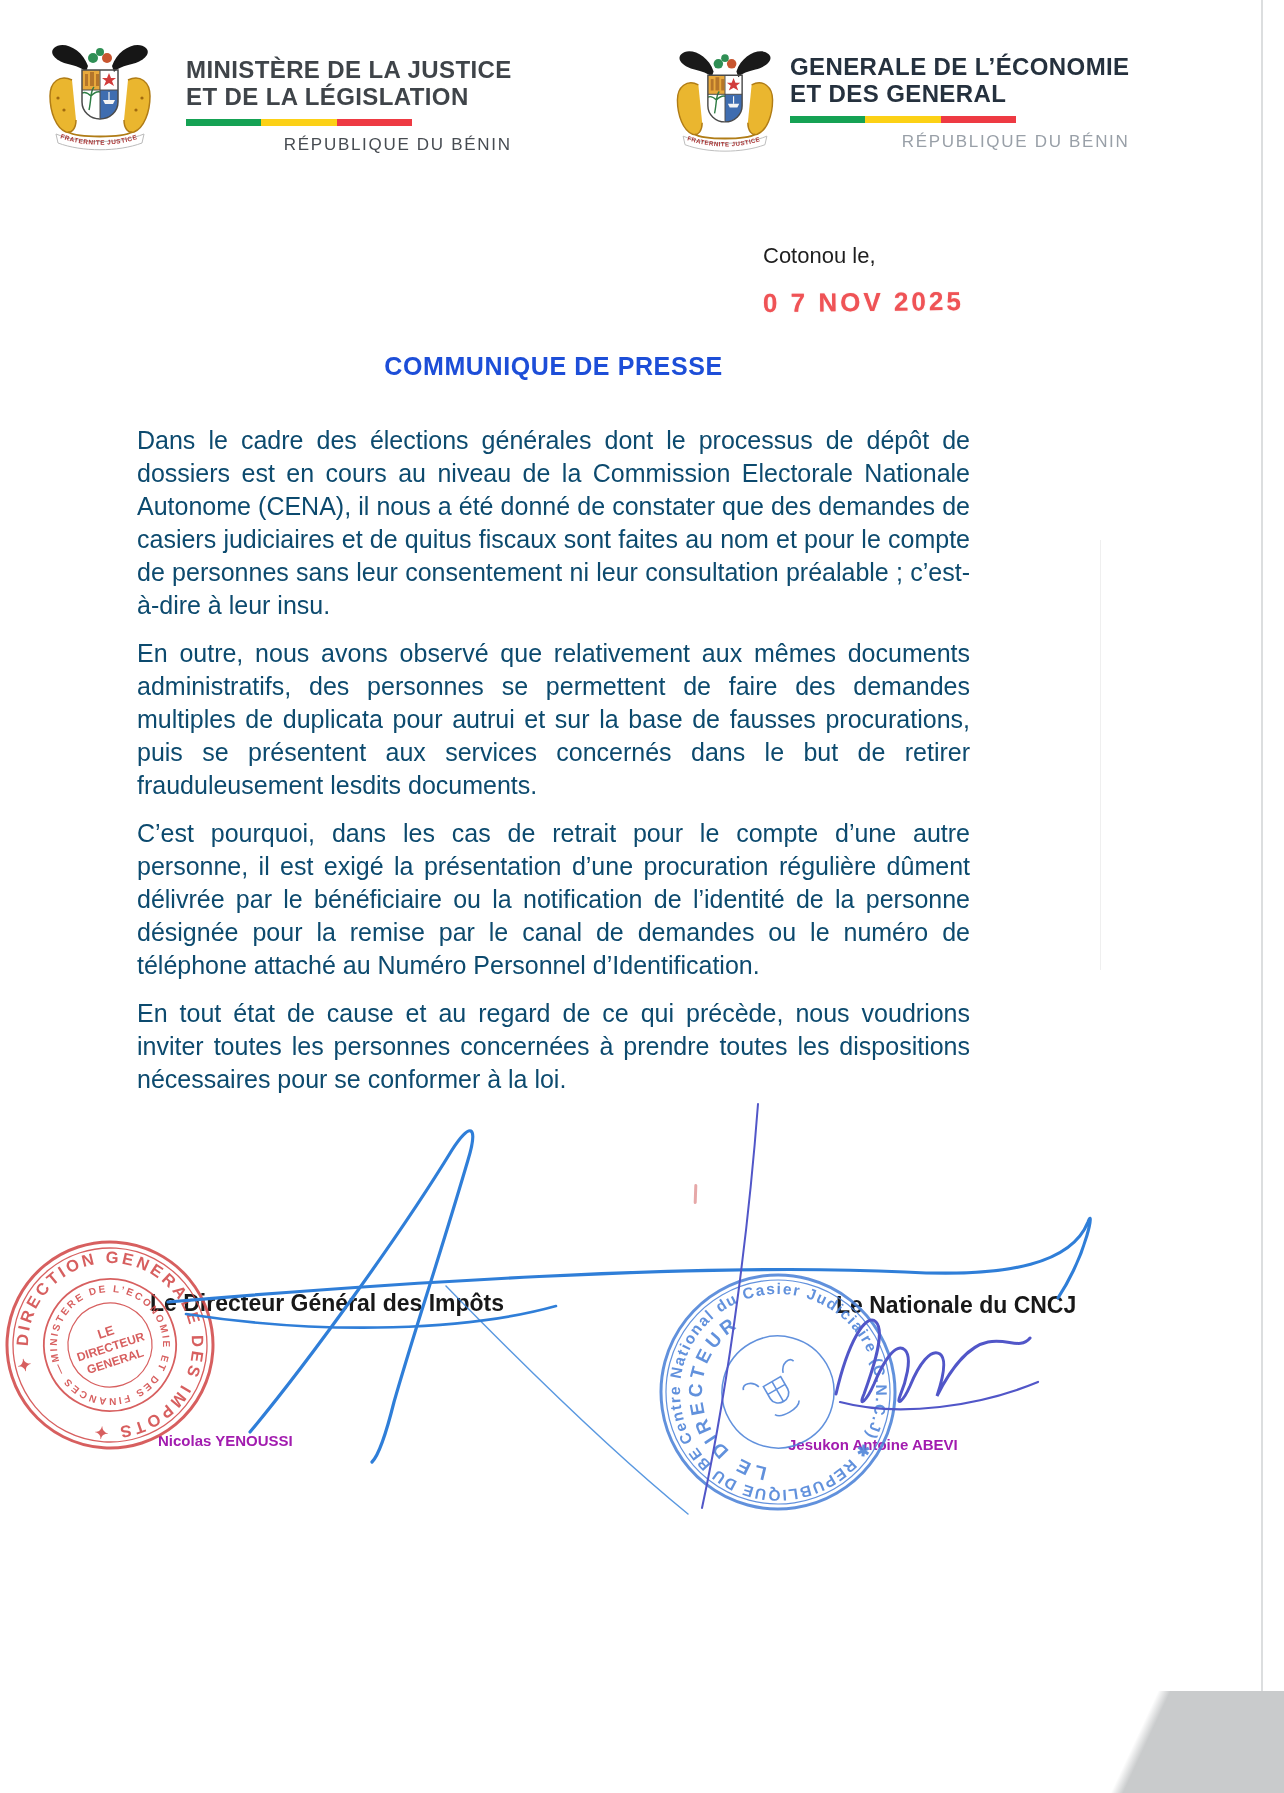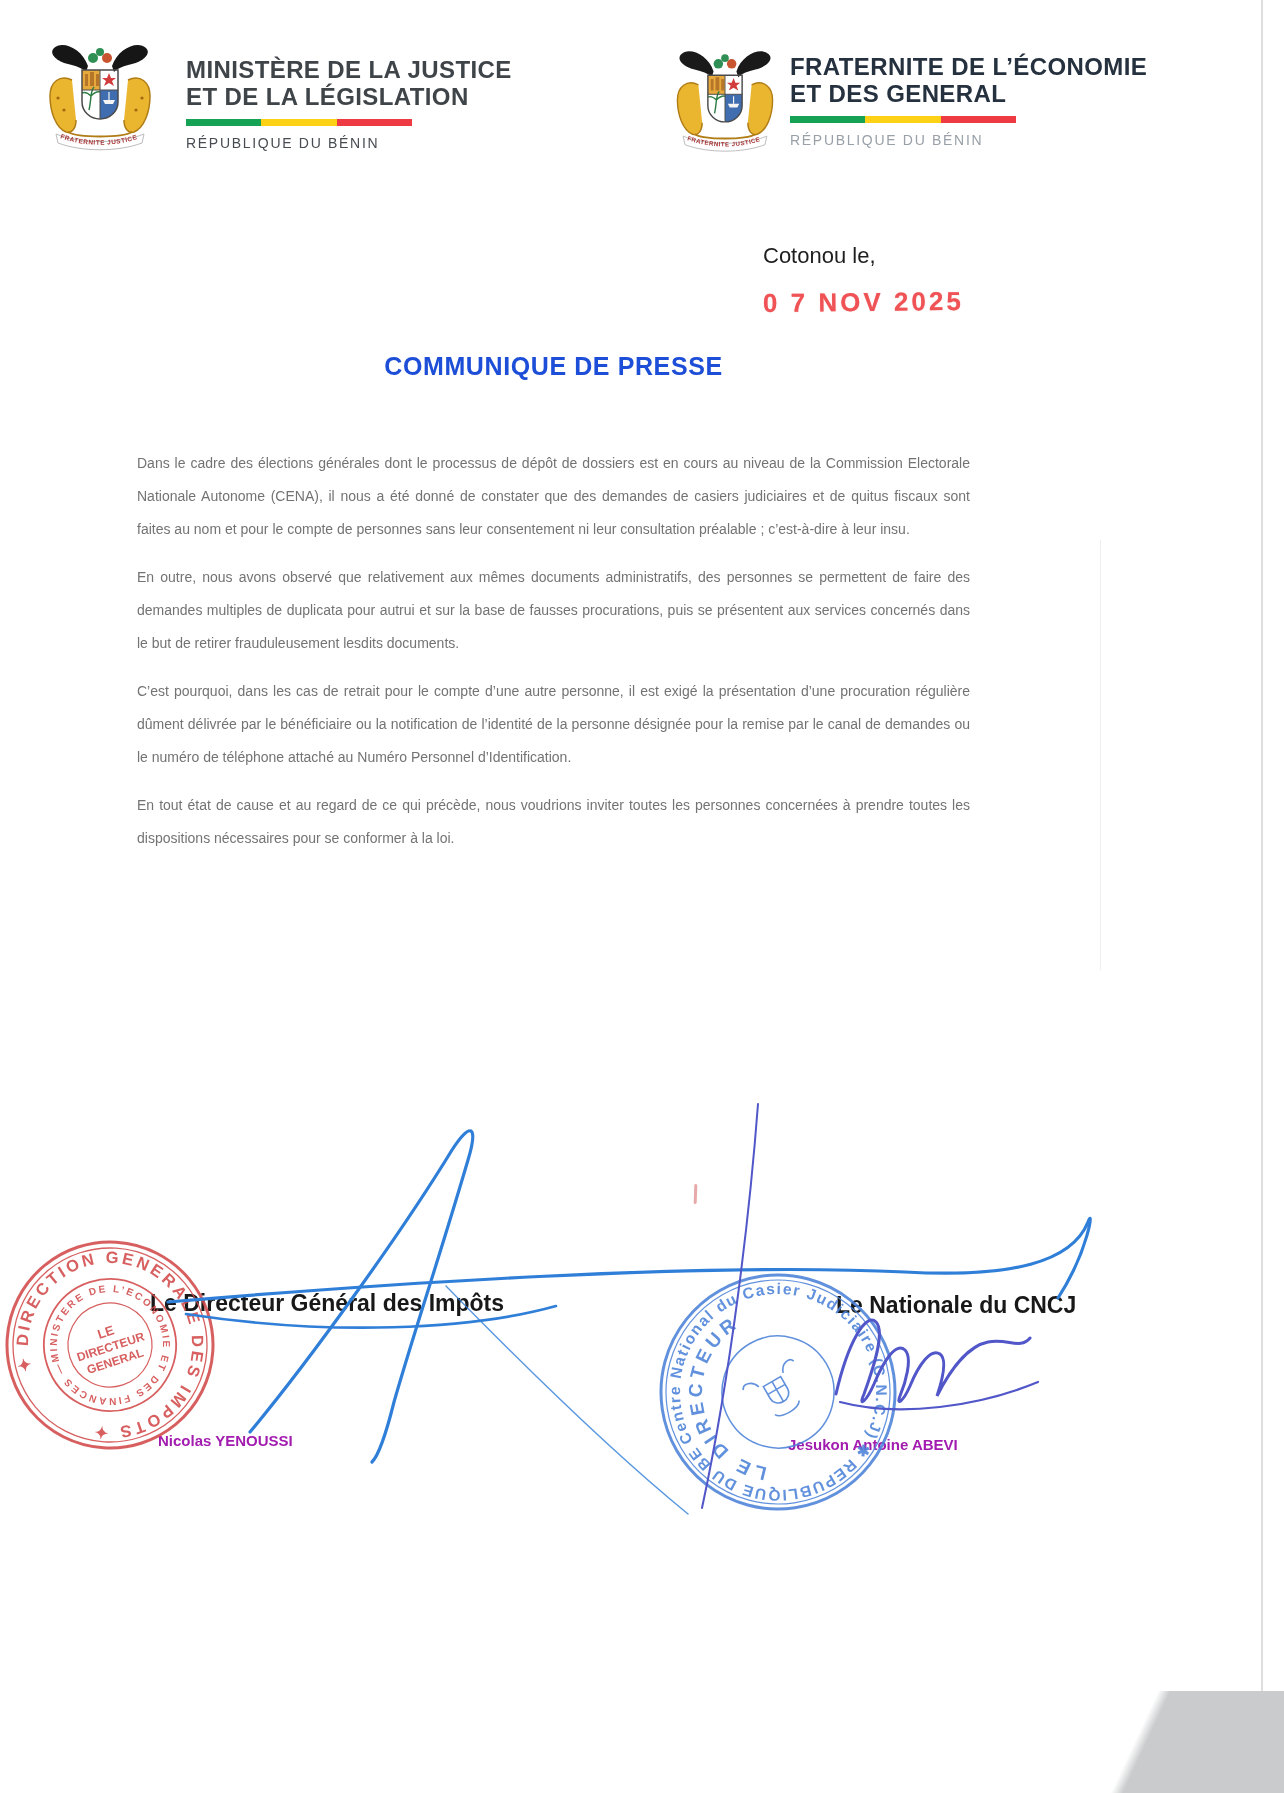--- a/index.html
+++ b/index.html
@@ -8,35 +8,35 @@
   .abs{position:absolute;}
 
   
   .hdr-text{position:absolute;}
   .min-line{font-size:24px;line-height:27px;letter-spacing:.4px;white-space:nowrap;}
   .min-left .min-line{color:#3f4449;font-weight:bold;}
   .min-right .min-line{color:#25313e;font-weight:bold;}
   .flag-bar{display:flex;height:7px;width:226px;margin-top:9px;}
   .flag-bar span{flex:1;}
   .fb-g{background:#15a254;}.fb-y{background:#fcd116;}.fb-r{background:#ee3a43;}
-  .republic{font-size:14px;letter-spacing:1.7px;margin-top:9px;white-space:nowrap;}
+  .republic{font-size:17px;letter-spacing:1.7px;margin-top:9px;white-space:nowrap;text-align:right;}
   .min-left .republic{color:#474c52;}
   .min-right .republic{color:#99a0a8;}
 
   
   .date-row{position:absolute;left:763px;top:243px;display:flex;align-items:baseline;gap:18px;flex-direction:column;}
   .date-label{font-size:22px;color:#1e1e1e;}
   .date-stamp{font-size:26px;font-weight:bold;color:#ef5356;letter-spacing:3px;
               white-space:nowrap;transform:rotate(-.6deg);text-shadow:0 0 1px rgba(239,83,86,.55);}
   .doc-title{position:absolute;left:137px;top:352px;width:833px;text-align:center;
              font-size:25px;font-weight:bold;letter-spacing:.6px;color:#1d4ed8;}
 
   
-  .body-text{position:absolute;left:137px;top:447px;width:833px;font-size:14px;
-             line-height:33px;color:#737373;text-align:justify;}
+  .body-text{position:absolute;left:137px;top:424px;width:833px;font-size:25px;
+             line-height:33px;color:#0c4a6e;text-align:justify;}
   .body-text p{margin:0 0 15px 0;}
 
   
   .sig-title{position:absolute;font-size:23px;font-weight:bold;color:#181818;white-space:nowrap;}
   .sig-name{position:absolute;font-size:15px;font-weight:bold;color:#a21caf;white-space:nowrap;}
   .st-left{left:150px;top:1290px;}
   .st-right{left:836px;top:1292px;}
   .sn-left{left:158px;top:1432px;}
   .sn-right{left:788px;top:1436px;}
 
@@ -128,21 +128,21 @@
     <path d="M62,30 v48 M44,50 h36" stroke="#4a4a4a" stroke-width="1"></path>
     <path d="M30,92 C40,98 84,98 94,92" stroke="#b07c16" stroke-width="2" fill="none"></path>
     <path d="M18,94 C42,104 82,104 106,94 L104,103 C80,112 44,112 20,103 Z" fill="#ffffff" stroke="#bbbbbb"></path>
     <path id="mtR" d="M22,98 C46,107 78,107 102,98" fill="none"></path>
     <text font-size="6.5" fill="#a83535" font-weight="bold" letter-spacing="0.5">
       <textPath href="#mtR">FRATERNITE  JUSTICE  TRAVAIL</textPath>
     </text>
   </svg>
 
   <div class="hdr-text min-right" style="left:790px;top:53px">
-    <div class="min-line">FRATERNITE DE L’ÉCONOMIE</div>
+    <div class="min-line">GENERALE DE L’ÉCONOMIE</div>
     <div class="min-line">ET DES GENERAL</div>
     <div class="flag-bar">
         <span class="fb-g"></span>
         <span class="fb-y"></span>
         <span class="fb-r"></span>
       </div>
     <div class="republic">RÉPUBLIQUE DU BÉNIN</div>
   </div>
 
   <div class="date-row">

